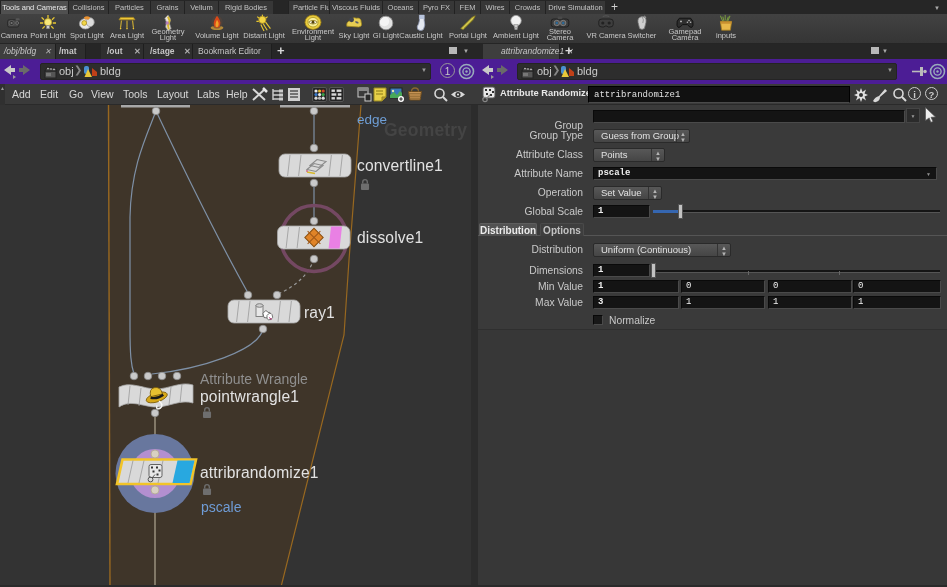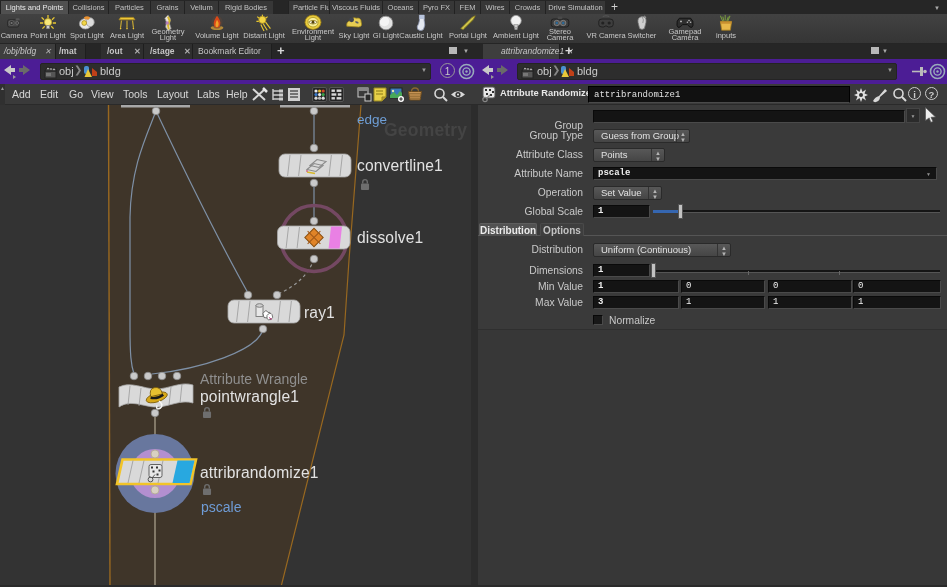--- a/index.html
+++ b/index.html
@@ -49,21 +49,21 @@
     line-height:12.5px;padding-left:7px;padding-right:15px;white-space:nowrap;overflow:hidden;}
   .pmenu .spin{position:absolute;right:0;top:0;bottom:0;width:13px;
     border-left:1px solid #333;color:#b5b5b5;font-size:6px;line-height:6px;
     text-align:center;padding-top:1px;}
 .tool .lbl.l2{top:14.5px;}
 </style>
 </head>
 <body>
 <div id="root">
   <div id="shelftabs" class="abs">
-    <div class="stab act" style="left:0;width:68px;">Lights and Points</div>
+    <div class="stab act" style="left:0;width:68px;">Tools and Cameras</div>
     <div class="stab" style="left:68px;width:40px;">Collisions</div>
     <div class="stab" style="left:108px;width:42px;">Particles</div>
     <div class="stab" style="left:150px;width:34px;">Grains</div>
     <div class="stab" style="left:184px;width:34px;">Vellum</div>
     <div class="stab" style="left:218px;width:55px;">Rigid Bodies</div>
     <div class="stab" style="left:281px;width:56px;margin-left:7px;">Particle Fluids</div>
     <div class="stab" style="left:329px;width:53px;">Viscous Fluids</div>
     <div class="stab" style="left:382px;width:36px;">Oceans</div>
     <div class="stab" style="left:418px;width:36px;">Pyro FX</div>
     <div class="stab" style="left:454px;width:26px;">FEM</div>

